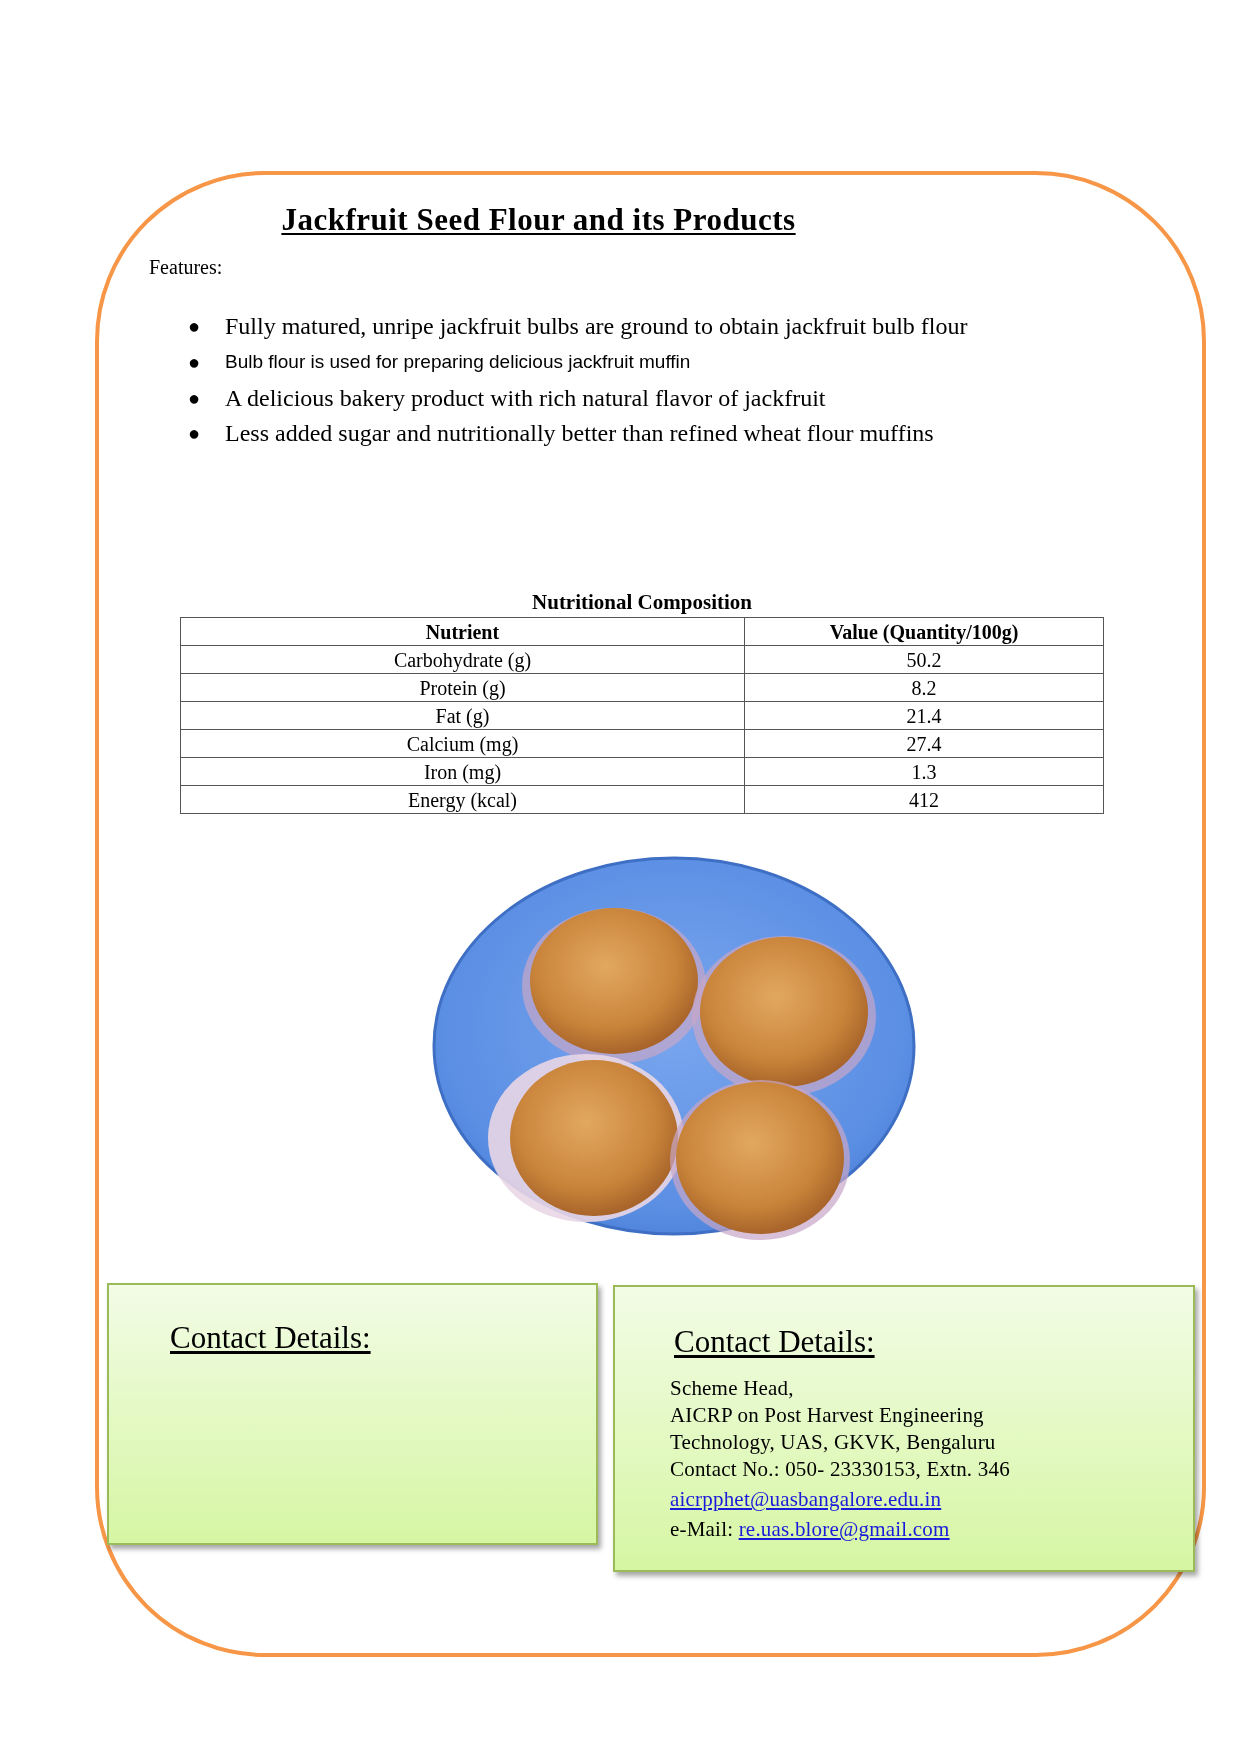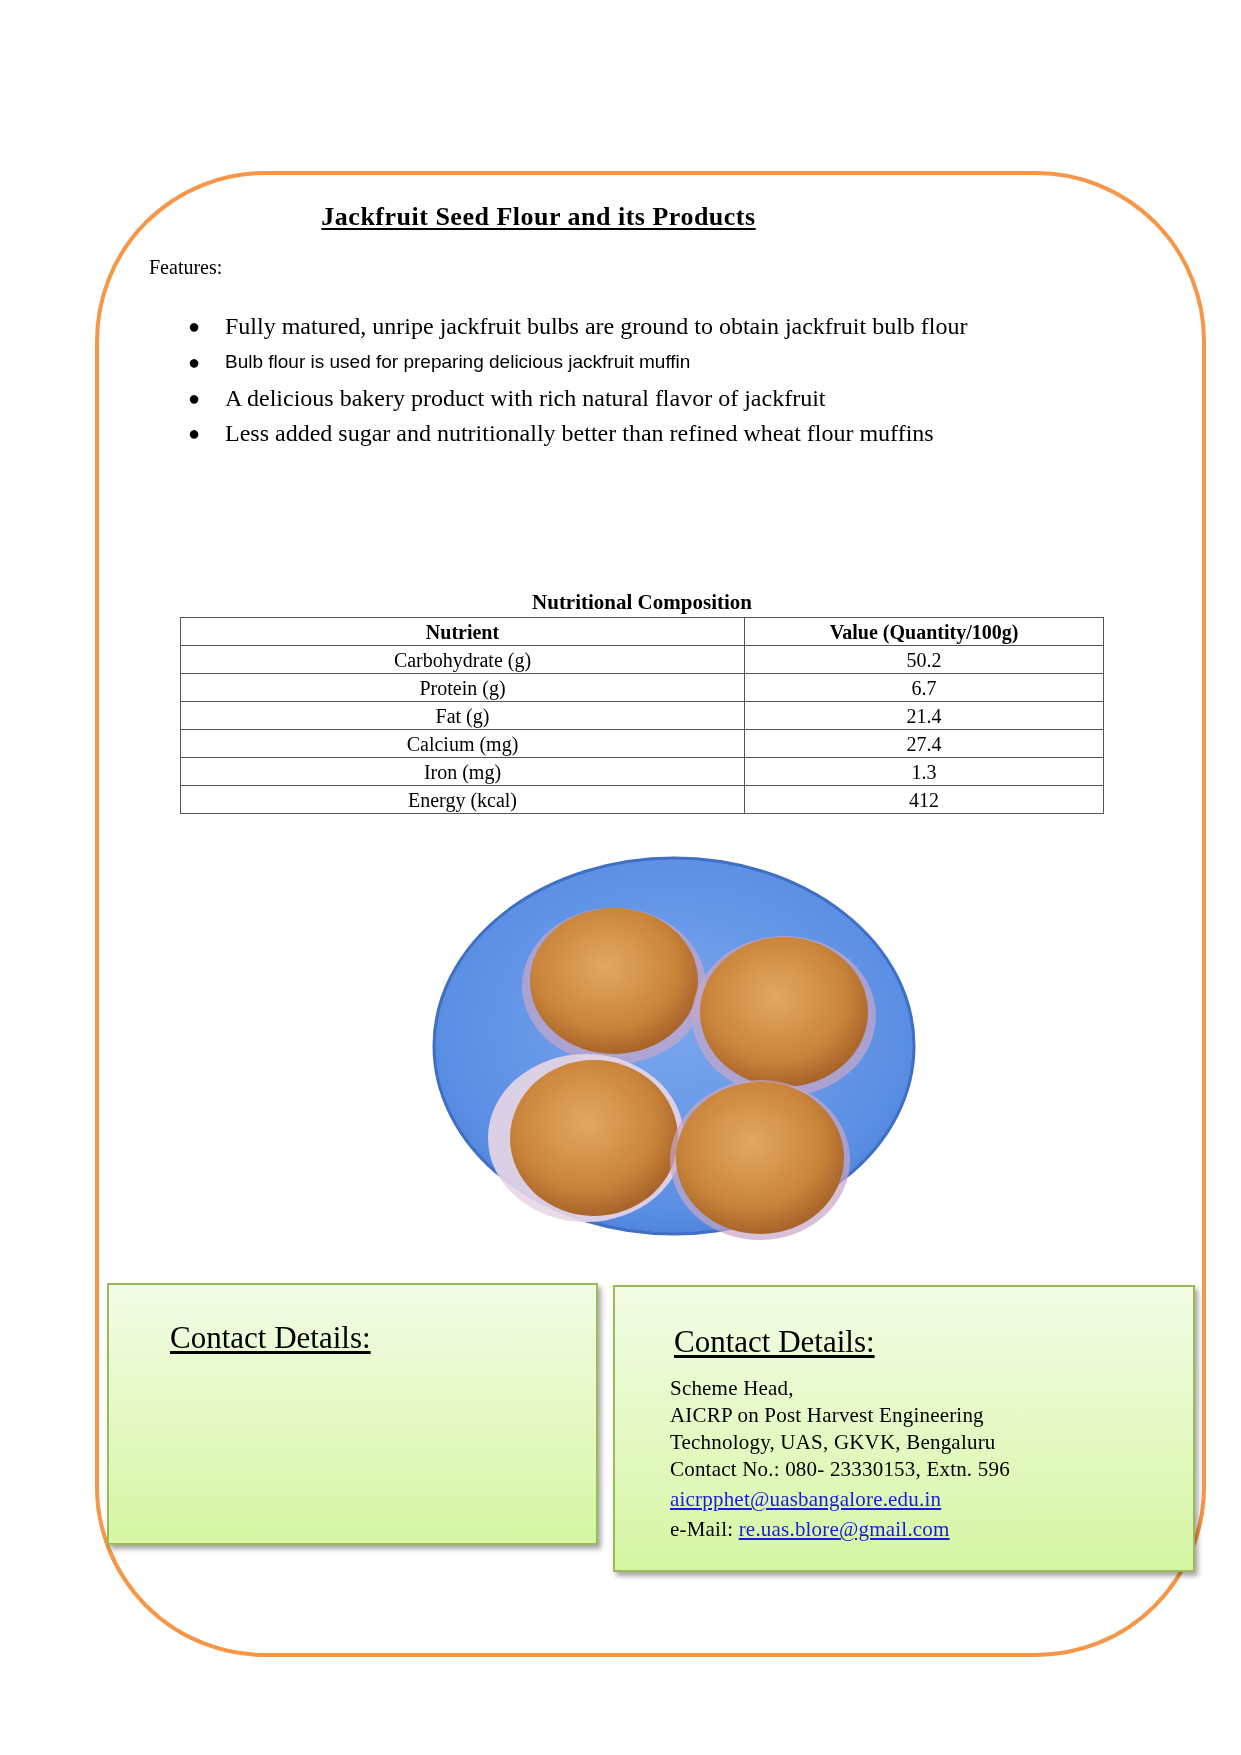--- a/index.html
+++ b/index.html
@@ -1,21 +1,21 @@
 <!DOCTYPE html>
 <html><head>
 <meta charset="utf-8">
 <style>
   html, body { margin: 0; padding: 0; background: #ffffff; }
   body { width: 1241px; height: 1755px; position: relative; overflow: hidden;
          font-family: "Liberation Serif", "DejaVu Serif", serif; color: #000; }
   .frame { position: absolute; left: 95px; top: 171px; width: 1111px; height: 1486px;
            border: 4px solid #f79646; border-radius: 170px; box-sizing: border-box; }
   .title { position: absolute; left: 0; width: 1077px; top: 202px; text-align: center;
-           font-size: 26px; font-weight: bold; }
+           font-size: 31px; font-weight: bold; }
   .title span { text-decoration: underline; text-decoration-thickness: 2px; text-underline-offset: 3px; letter-spacing: 0.5px; }
   .features-label { position: absolute; left: 149px; top: 256px; font-size: 20px; }
   ul.features { position: absolute; left: 180px; top: 310px; width: 920px; margin: 0; padding: 0; list-style: none; }
   ul.features li { position: relative; padding-left: 45px; font-size: 24px; line-height: 32px; margin-bottom: 3px; }
   ul.features li .bullet { position: absolute; left: 8px; top: 0; font-size: 20px; }
   ul.features li.sans { font-family: "Liberation Sans", "DejaVu Sans", sans-serif; font-size: 19px; line-height: 34px; }
   ul.features li .txt { text-align: justify; display: block; }
   .tbl-title { position: absolute; left: 180px; width: 924px; top: 590px; text-align: center;
                font-size: 21px; font-weight: bold; }
   table.nutri { position: absolute; left: 180px; top: 617px; width: 924px; border-collapse: collapse; padding-left: 20px; }
@@ -76,21 +76,21 @@
       <th>Value (Quantity/100g)</th>
     </tr>
   </thead>
   <tbody>
     <tr>
         <td>Carbohydrate (g)</td>
         <td>50.2</td>
       </tr>
     <tr>
         <td>Protein (g)</td>
-        <td>6.7</td>
+        <td>8.2</td>
       </tr>
     <tr>
         <td>Fat (g)</td>
         <td>21.4</td>
       </tr>
     <tr>
         <td>Calcium (mg)</td>
         <td>27.4</td>
       </tr>
     <tr>
@@ -142,17 +142,17 @@
 <div class="contact contact-left">
   <h3>Contact Details:</h3>
 </div>
 
 <div class="contact contact-right">
   <h3>Contact Details:</h3>
   <div class="lines">
     <span class="line">Scheme Head,</span>
     <span class="line">AICRP on Post Harvest Engineering</span>
     <span class="line">Technology, UAS, GKVK, Bengaluru</span>
-    <span class="line">Contact No.: 080- 23330153, Extn. 596</span>
+    <span class="line">Contact No.: 050- 23330153, Extn. 346</span>
     <span class="line email-line"><a>aicrpphet@uasbangalore.edu.in</a></span>
     <span class="line email-line"><span>e-Mail: </span><a>re.uas.blore@gmail.com</a></span>
   </div>
 </div>
 
 </body></html>

